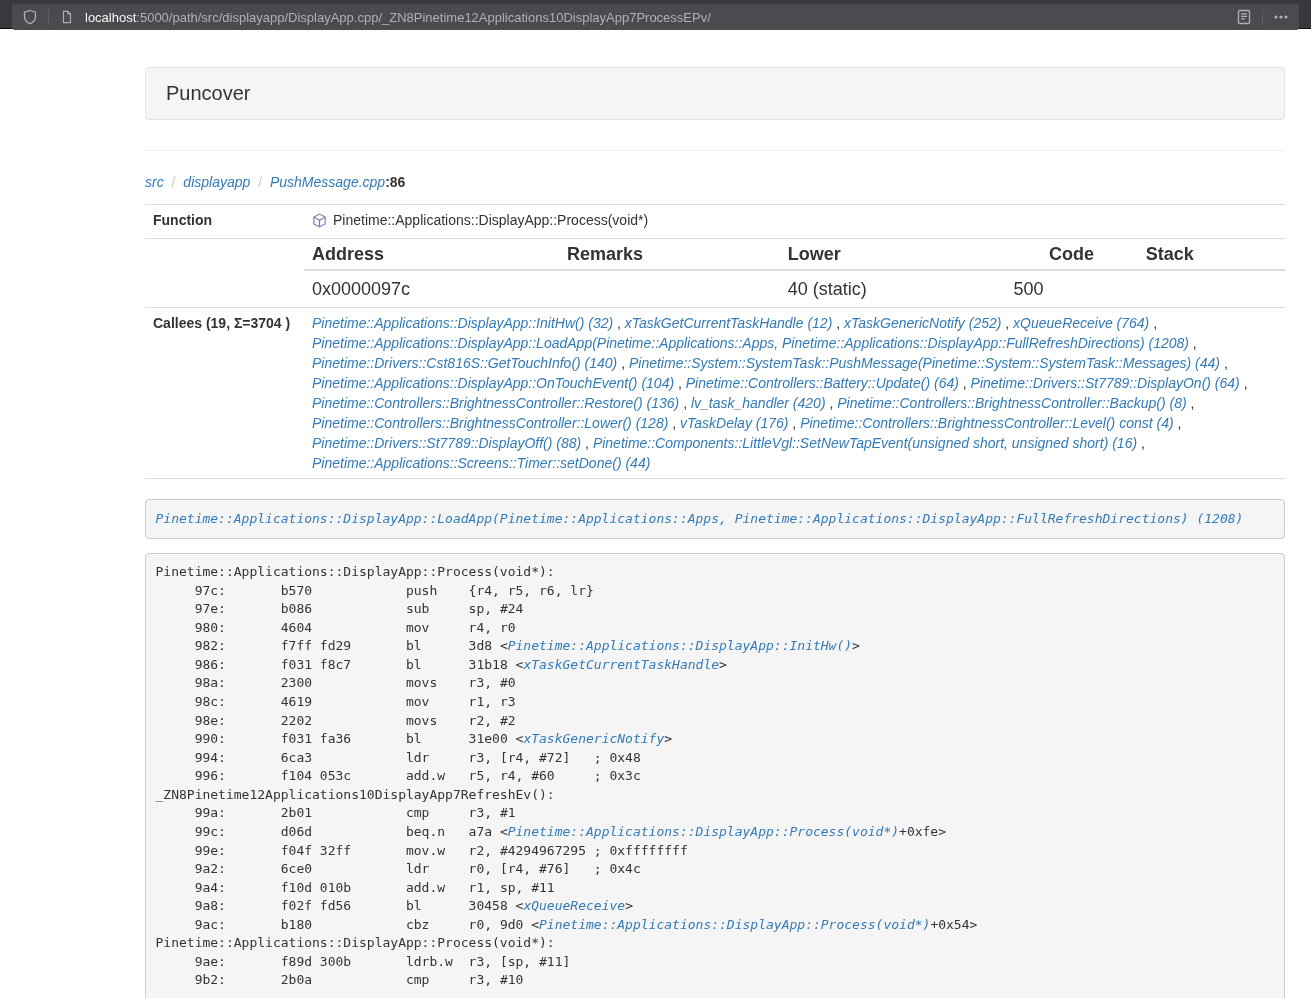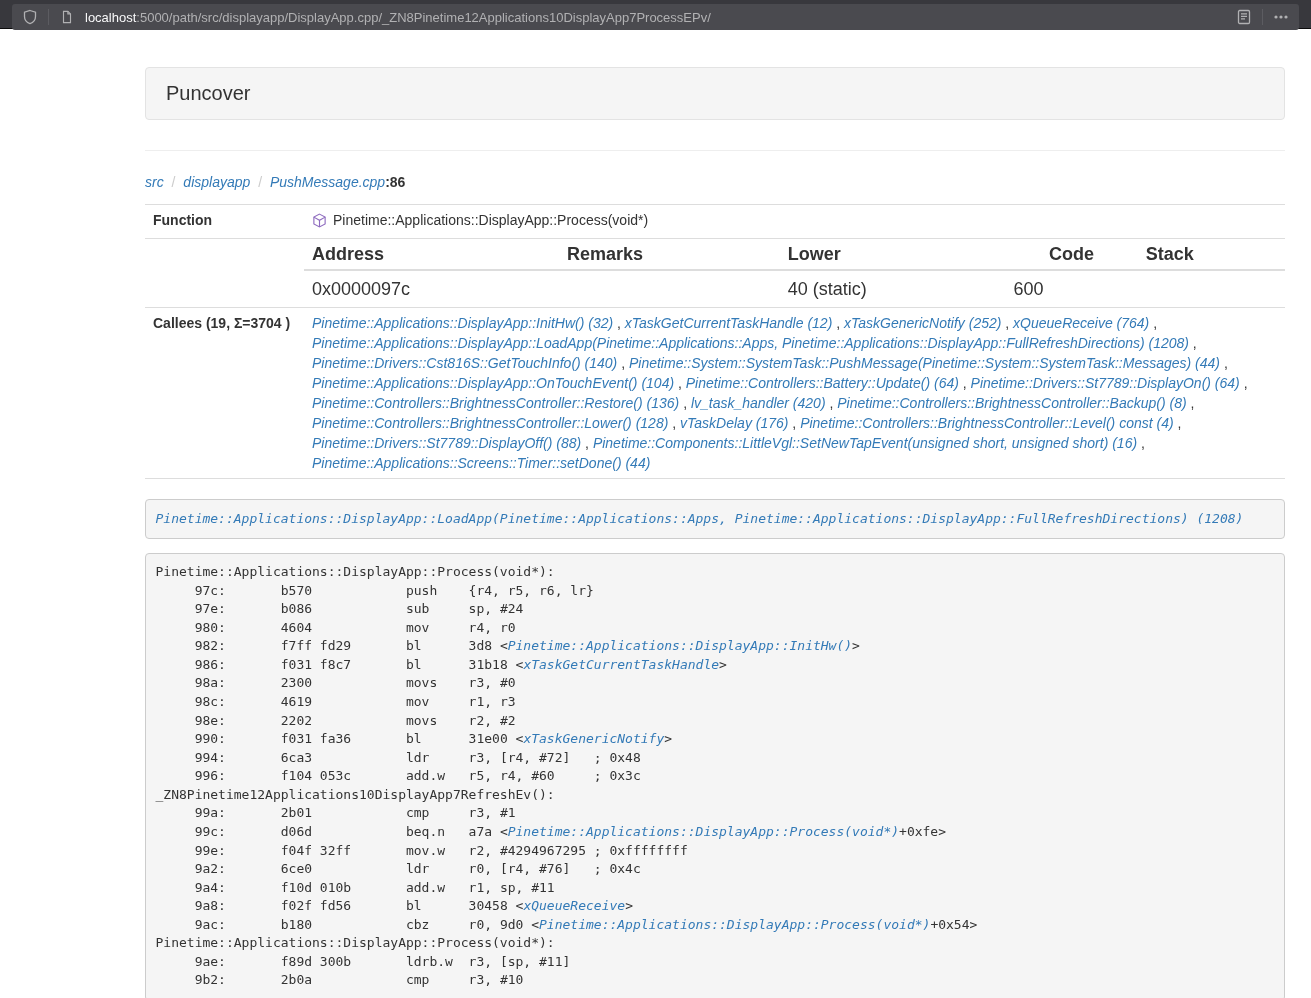--- a/index.html
+++ b/index.html
@@ -149,21 +149,21 @@
                 <th class="c2">Lower</th>
                 <th class="c3">Code</th>
                 <th class="c4">Stack</th>
               </tr>
             </thead>
             <tbody>
               <tr>
                 <td>0x0000097c</td>
                 <td></td>
                 <td>40 (static)</td>
-                <td>600</td>
+                <td>500</td>
                 <td></td>
               </tr>
             </tbody>
           </table>
         </td>
       </tr>
       <tr>
         <th>Callees (19, Σ=3704 )</th>
         <td id="callees-cell"><a href="#">Pinetime::Applications::DisplayApp::InitHw() (32)</a> , <a href="#">xTaskGetCurrentTaskHandle (12)</a> , <a href="#">xTaskGenericNotify (252)</a> , <a href="#">xQueueReceive (764)</a> , <a href="#">Pinetime::Applications::DisplayApp::LoadApp(Pinetime::Applications::Apps, Pinetime::Applications::DisplayApp::FullRefreshDirections) (1208)</a> , <a href="#">Pinetime::Drivers::Cst816S::GetTouchInfo() (140)</a> , <a href="#">Pinetime::System::SystemTask::PushMessage(Pinetime::System::SystemTask::Messages) (44)</a> , <a href="#">Pinetime::Applications::DisplayApp::OnTouchEvent() (104)</a> , <a href="#">Pinetime::Controllers::Battery::Update() (64)</a> , <a href="#">Pinetime::Drivers::St7789::DisplayOn() (64)</a> , <a href="#">Pinetime::Controllers::BrightnessController::Restore() (136)</a> , <a href="#">lv_task_handler (420)</a> , <a href="#">Pinetime::Controllers::BrightnessController::Backup() (8)</a> , <a href="#">Pinetime::Controllers::BrightnessController::Lower() (128)</a> , <a href="#">vTaskDelay (176)</a> , <a href="#">Pinetime::Controllers::BrightnessController::Level() const (4)</a> , <a href="#">Pinetime::Drivers::St7789::DisplayOff() (88)</a> , <a href="#">Pinetime::Components::LittleVgl::SetNewTapEvent(unsigned short, unsigned short) (16)</a> , <a href="#">Pinetime::Applications::Screens::Timer::setDone() (44)</a></td>
       </tr>

